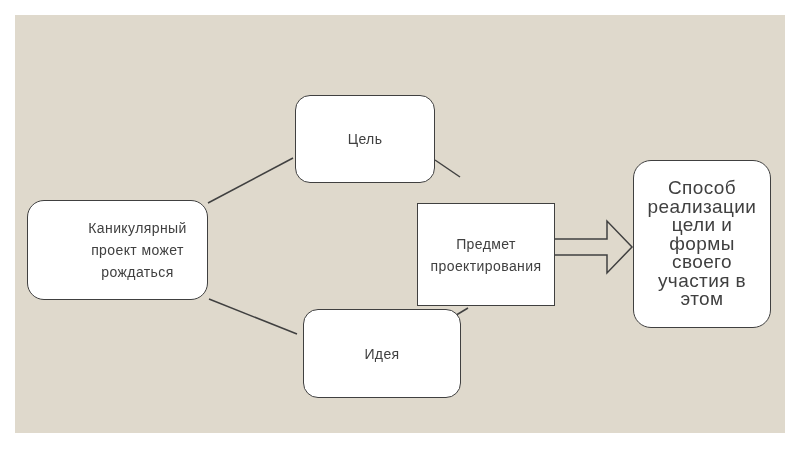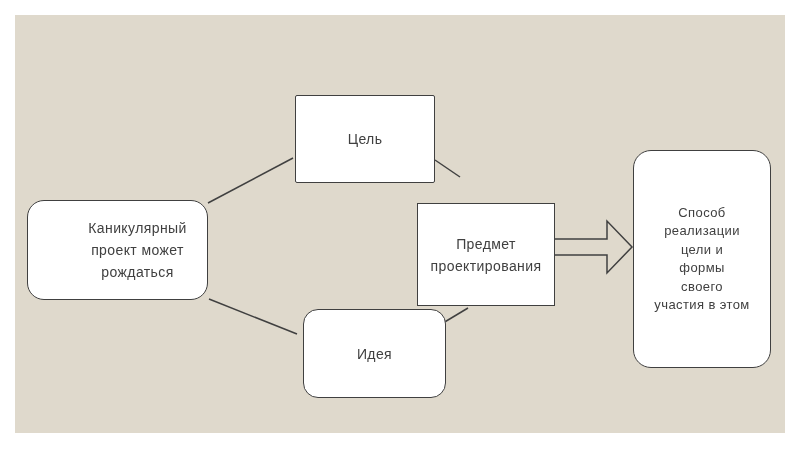--- a/index.html
+++ b/index.html
@@ -40,25 +40,25 @@
     display: flex;
     align-items: center;
     justify-content: center;
     text-align: center;
     font-size: 14px;
     line-height: 22px;
     letter-spacing: 0.4px;
     white-space: pre-line;
   }
   .node-source  { left: 12px;  top: 185px; width: 181px; height: 100px; border-radius: 17px; padding-left: 40px; }
-  .node-goal    { left: 280px; top: 80px;  width: 140px; height: 88px;  border-radius: 2px; }
-  .node-idea    { left: 288px; top: 294px; width: 143px; height: 89px;  border-radius: 15px; }
+  .node-goal    { left: 280px; top: 80px;  width: 140px; height: 88px;  border-radius: 15px; }
+  .node-idea    { left: 288px; top: 294px; width: 158px; height: 89px;  border-radius: 15px; }
   .node-subject { left: 402px; top: 188px; width: 138px; height: 103px; border-radius: 0; }
-  .node-outcome { left: 618px; top: 135px; width: 138px; height: 218px; border-radius: 18px;
-                  font-size: 13px; line-height: 18.5px; }
+  .node-outcome { left: 618px; top: 145px; width: 138px; height: 168px; border-radius: 18px;
+                  font-size: 19px; line-height: 18.5px; }
   .conn {
     stroke: var(--stroke, #404040);
     stroke-width: 1.5;
   }
   .block-arrow {
     fill: var(--slide-bg, #dfd9cc);
     stroke: var(--stroke, #404040);
     stroke-width: 1.5;
     stroke-linejoin: miter;
   }

